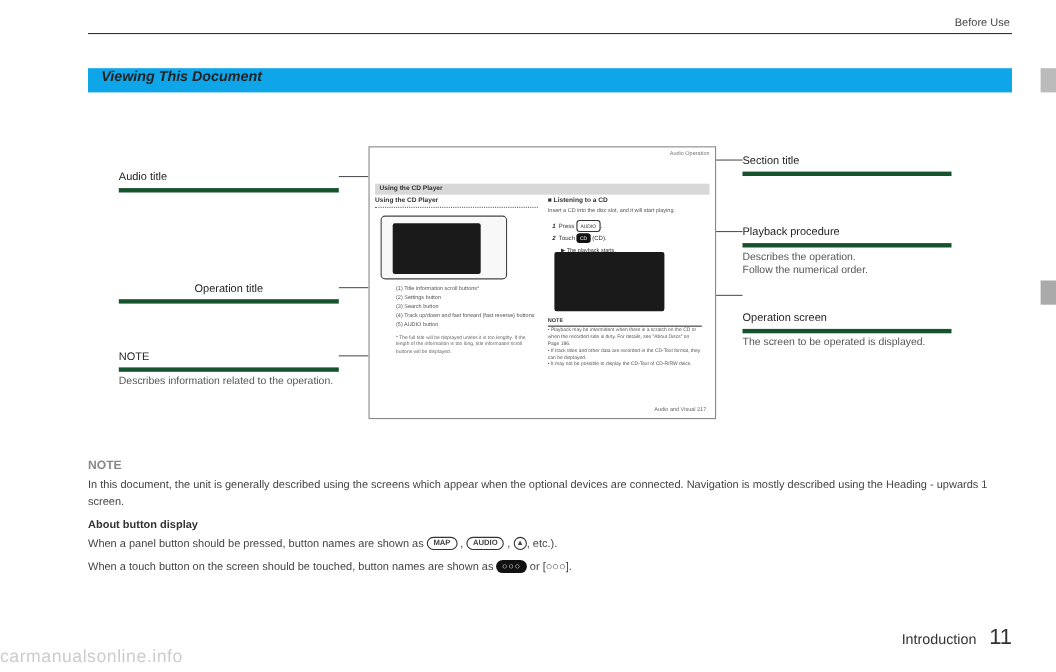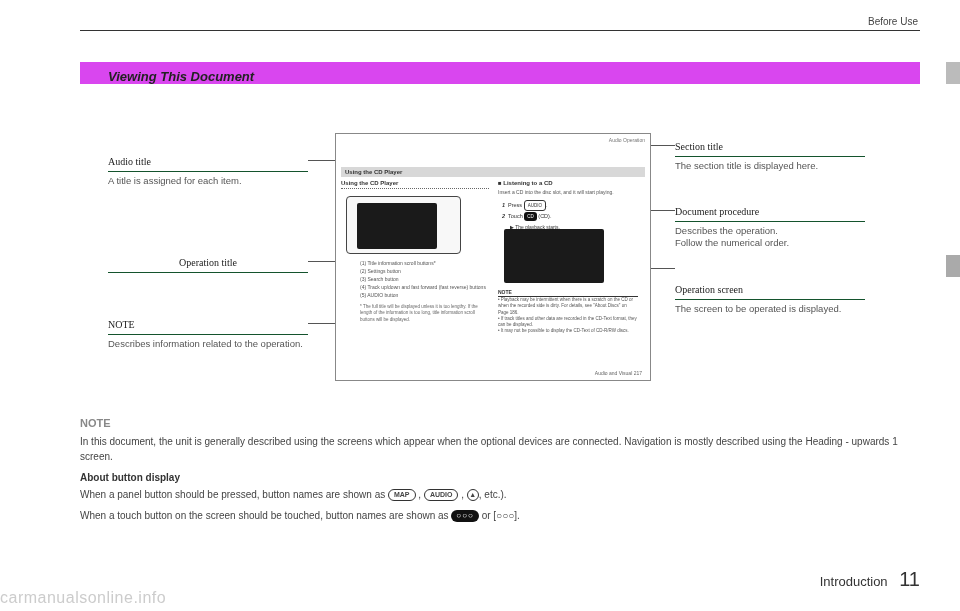--- a/index.html
+++ b/index.html
@@ -25,24 +25,24 @@
       right: 42px;
       font-size: 10px;
       color: #444;
     }
     .title-bar {
       position: absolute;
       top: 62px;
       left: 80px;
       right: 40px;
       height: 22px;
-      background: #d946ef;
+      background: #0ea5e9;
       display: flex;
-      align-items: flex-end;
-      padding-left: 28px;
+      align-items: flex-start;
+      padding-left: 12px;
     }
     .title-bar-text {
       font-weight: bold;
       font-size: 13px;
       font-style: italic;
       color: #222;
     }
     .side-tab {
       position: absolute;
       right: 0;
@@ -65,24 +65,23 @@
       position: absolute;
       left: 108px;
       width: 200px;
       font-size: 9.5px;
       line-height: 1.35;
       color: #555;
     }
     .callout-title {
       font-size: 10px;
       color: #222;
-      border-bottom: 1px solid #14532d;
+      border-bottom: 4px solid #14532d;
       padding-bottom: 2px;
       margin-bottom: 3px;
-      font-family: Liberation Serif, serif;
     }
     .lc-1 { top: 155px; }
     .lc-2 { top: 256px; text-align: center; }
     .lc-3 { top: 318px; }
 
     
     .right-col {
       position: absolute;
       left: 675px;
       width: 190px;
@@ -350,36 +349,34 @@
 <div class="header-line"></div>
 
 <div class="title-bar">
   <span class="title-bar-text">Viewing This Document</span>
 </div>
 <div class="side-tab"></div>
 <div class="side-tab2"></div>
 
 <div class="left-col lc-1">
   <div class="callout-title">Audio title</div>
-  <div>A title is assigned for each item.</div>
 </div>
 <div class="left-col lc-2">
   <div class="callout-title">Operation title</div>
 </div>
 <div class="left-col lc-3">
   <div class="callout-title">NOTE</div>
   <div>Describes information related to the operation.</div>
 </div>
 
 <div class="right-col rc-1">
   <div class="callout-title">Section title</div>
-  <div>The section title is displayed here.</div>
 </div>
 <div class="right-col rc-2">
-  <div class="callout-title">Document procedure</div>
+  <div class="callout-title">Playback procedure</div>
   <div style="white-space:pre-line">Describes the operation.
 Follow the numerical order.</div>
 </div>
 <div class="right-col rc-3">
   <div class="callout-title">Operation screen</div>
   <div>The screen to be operated is displayed.</div>
 </div>
 
 <div class="connector" style="top:160px;left:308px;width:27px"></div>
 <div class="connector" style="top:261px;left:308px;width:27px"></div>

